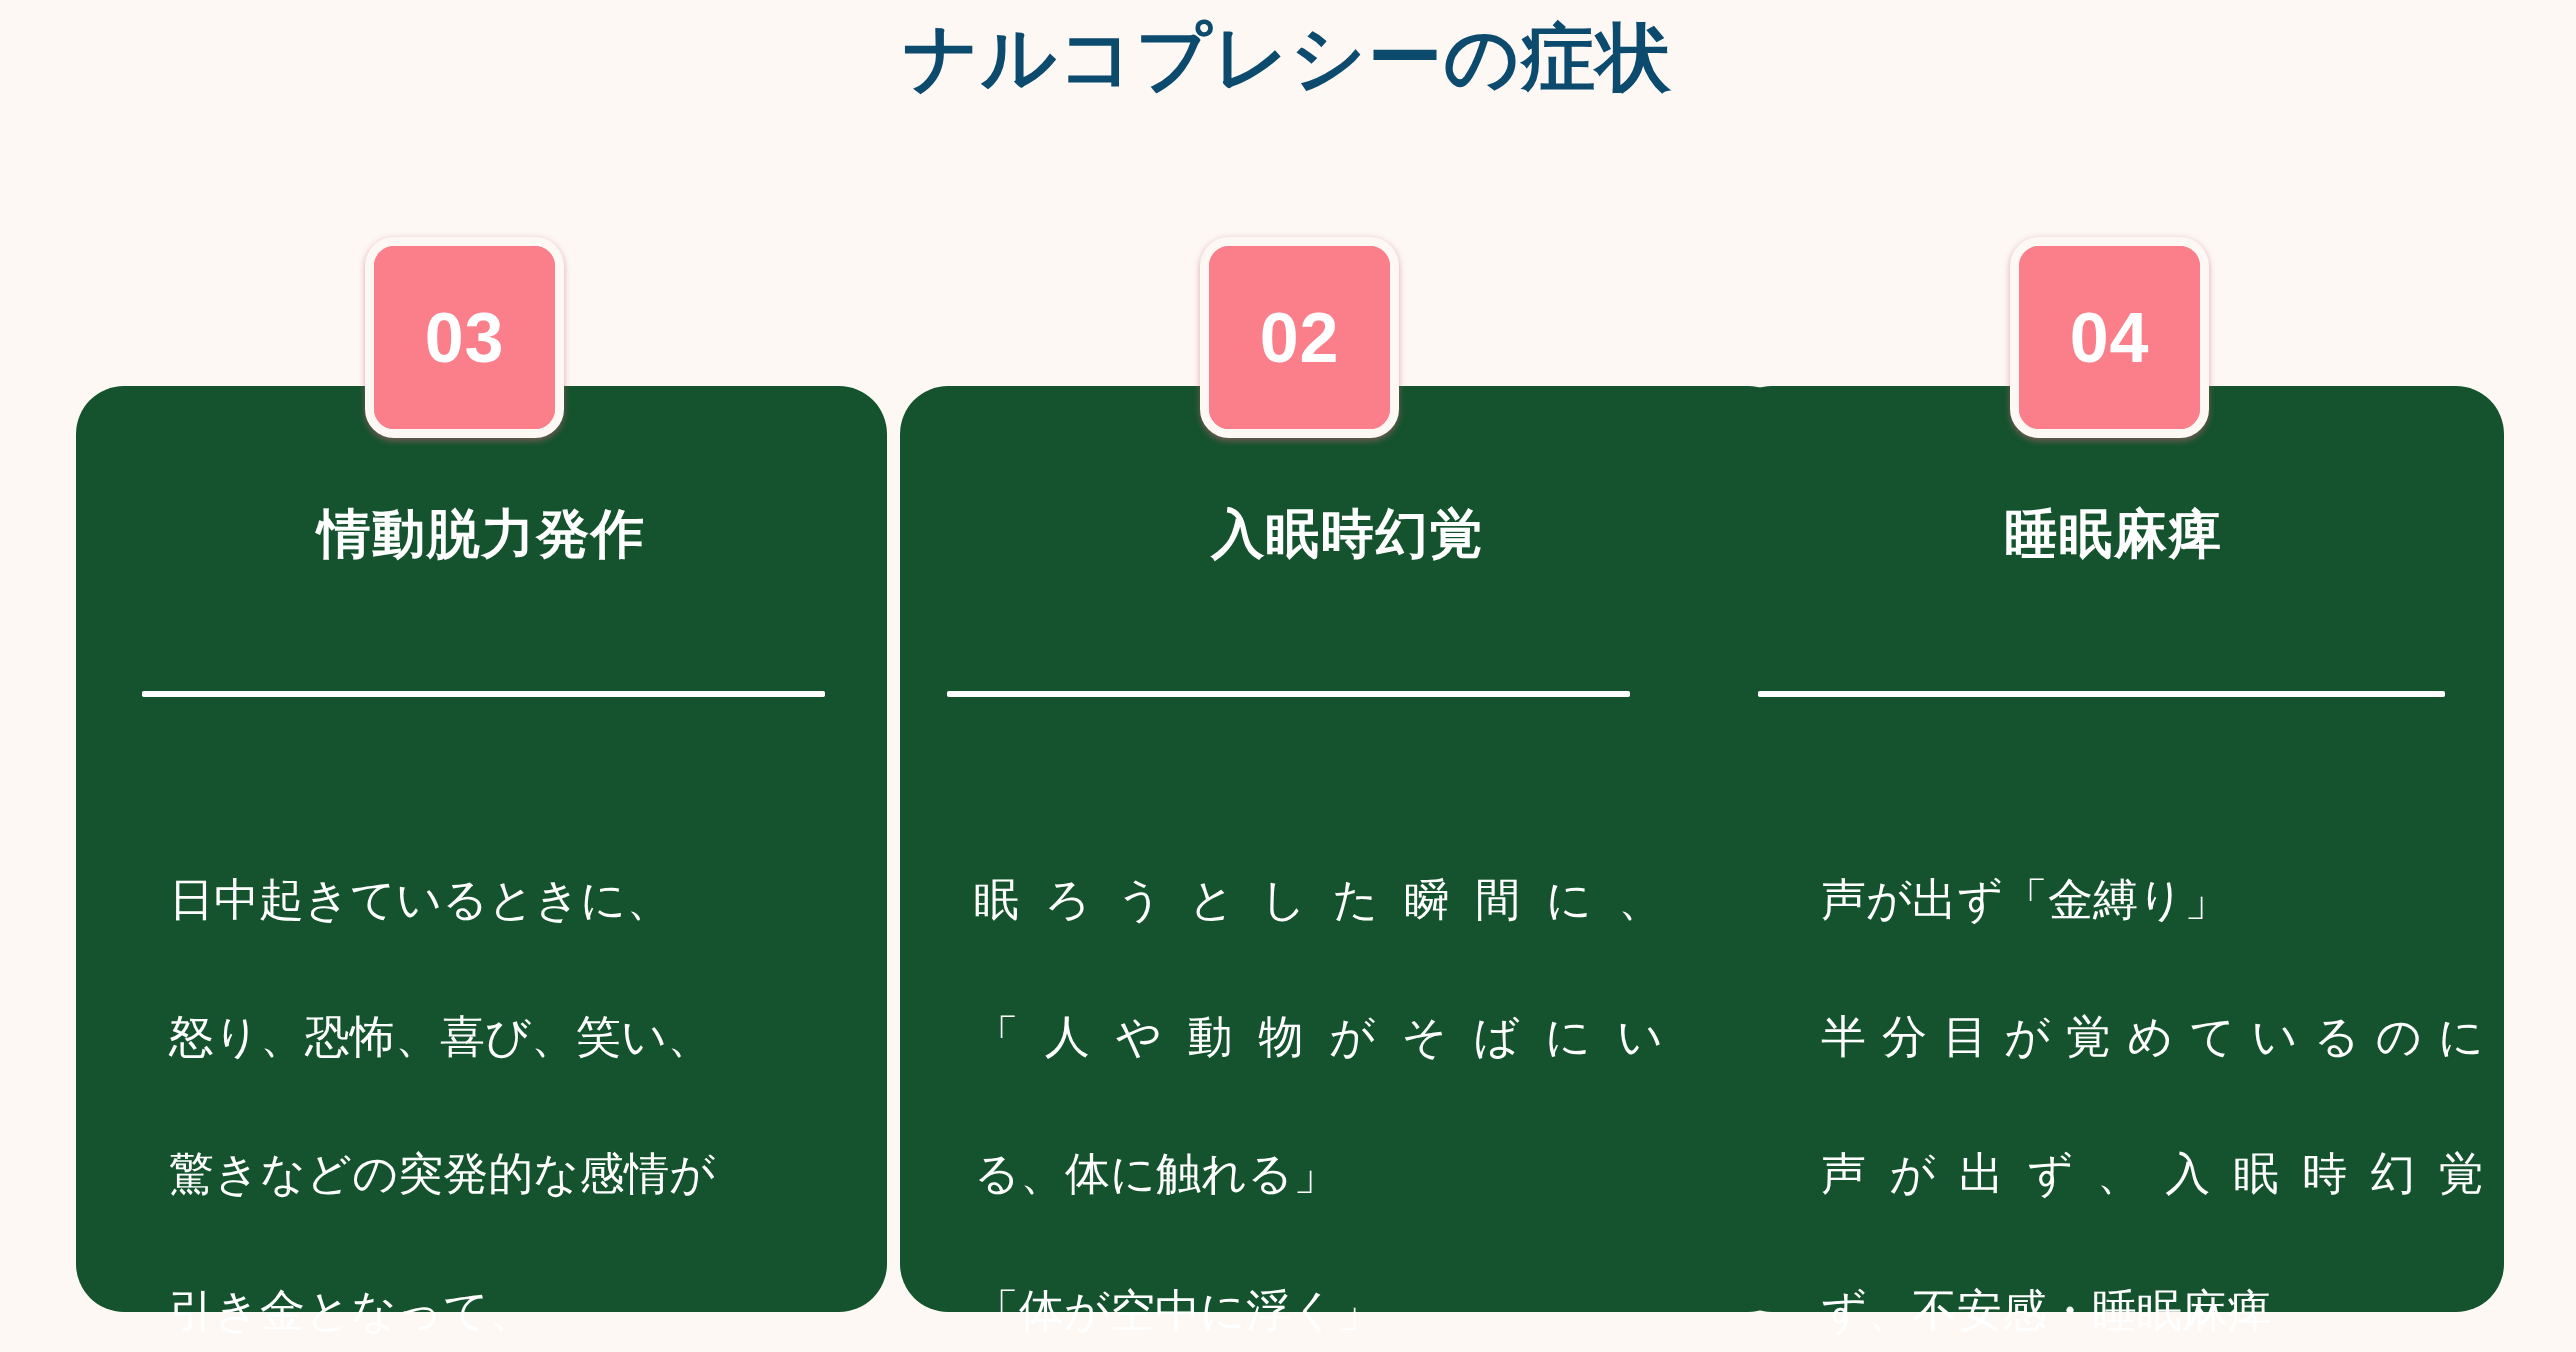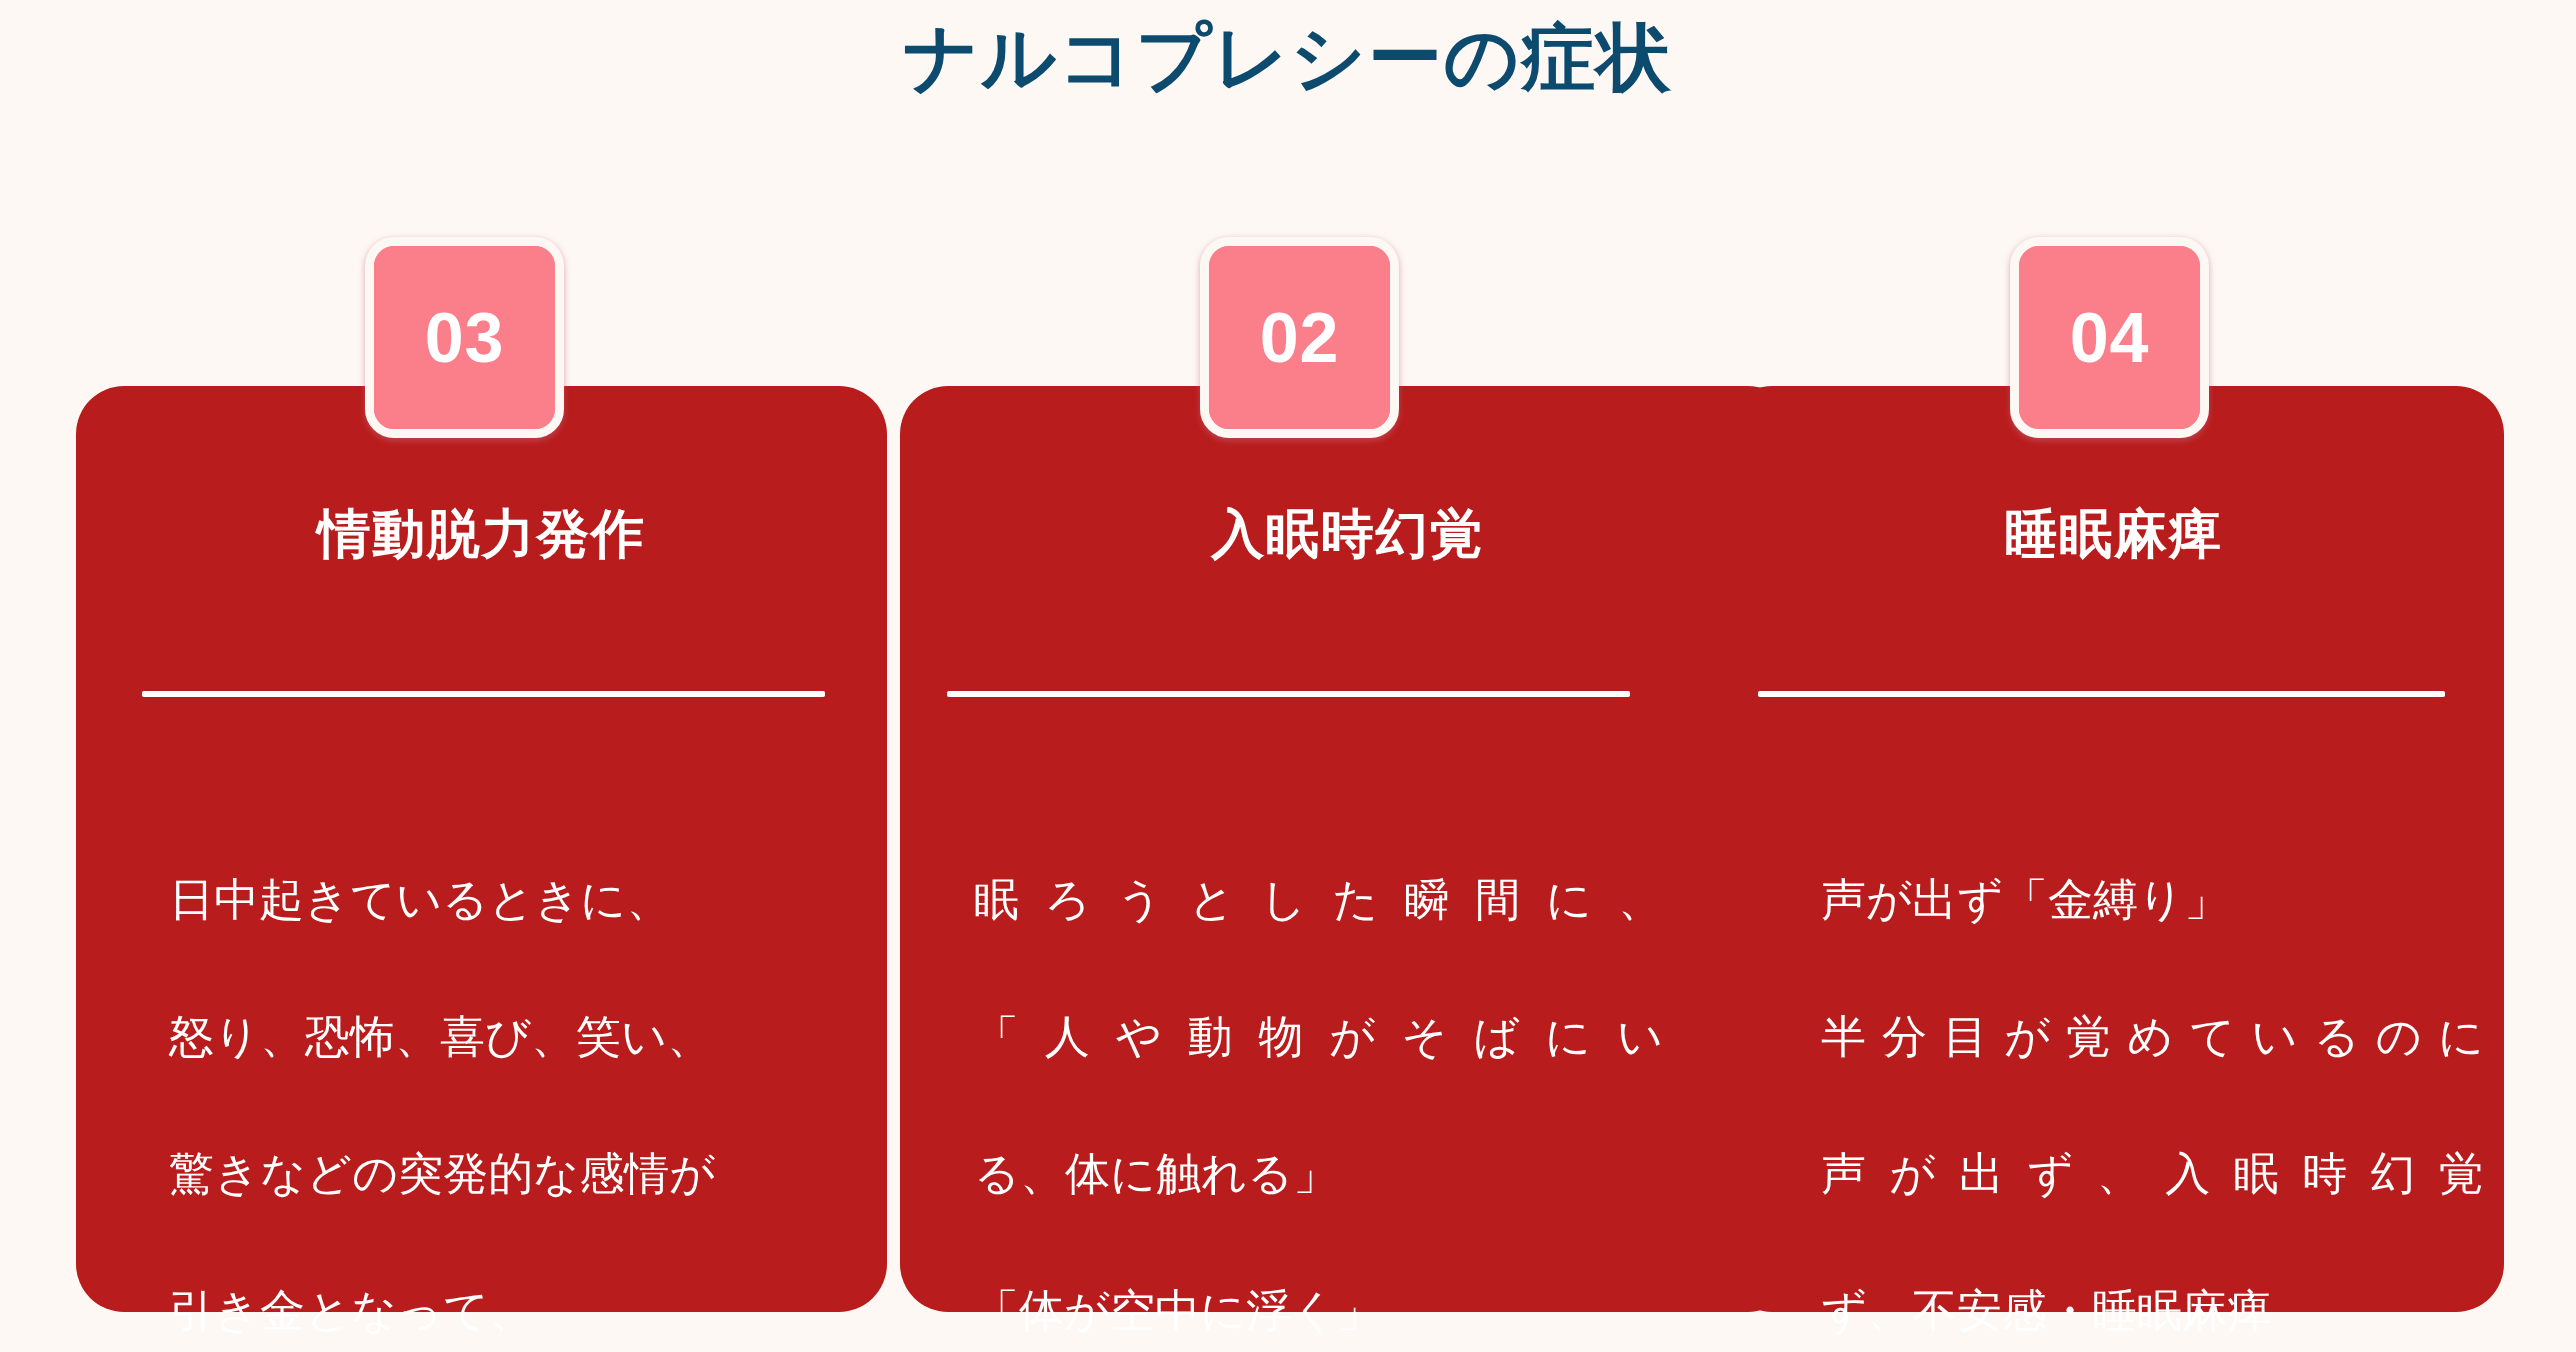--- a/index.html
+++ b/index.html
@@ -36,21 +36,21 @@
     letter-spacing: 1.7px;
     line-height: 1.25;
     white-space: nowrap;
   }
 
   
   .card {
     position: absolute;
     top: 386px;
     height: 926px;
-    background: #b91c1c;
+    background: #14532d;
     border-radius: 48px;
     box-sizing: border-box;
   }
   #card-0 { left: 76px;   width: 811px; }
   #card-1 { left: 900px; width: 896px; }
   #card-2 { left: 1724px; width: 780px; }
 
   .card-title {
     position: absolute;
     left: 0;

